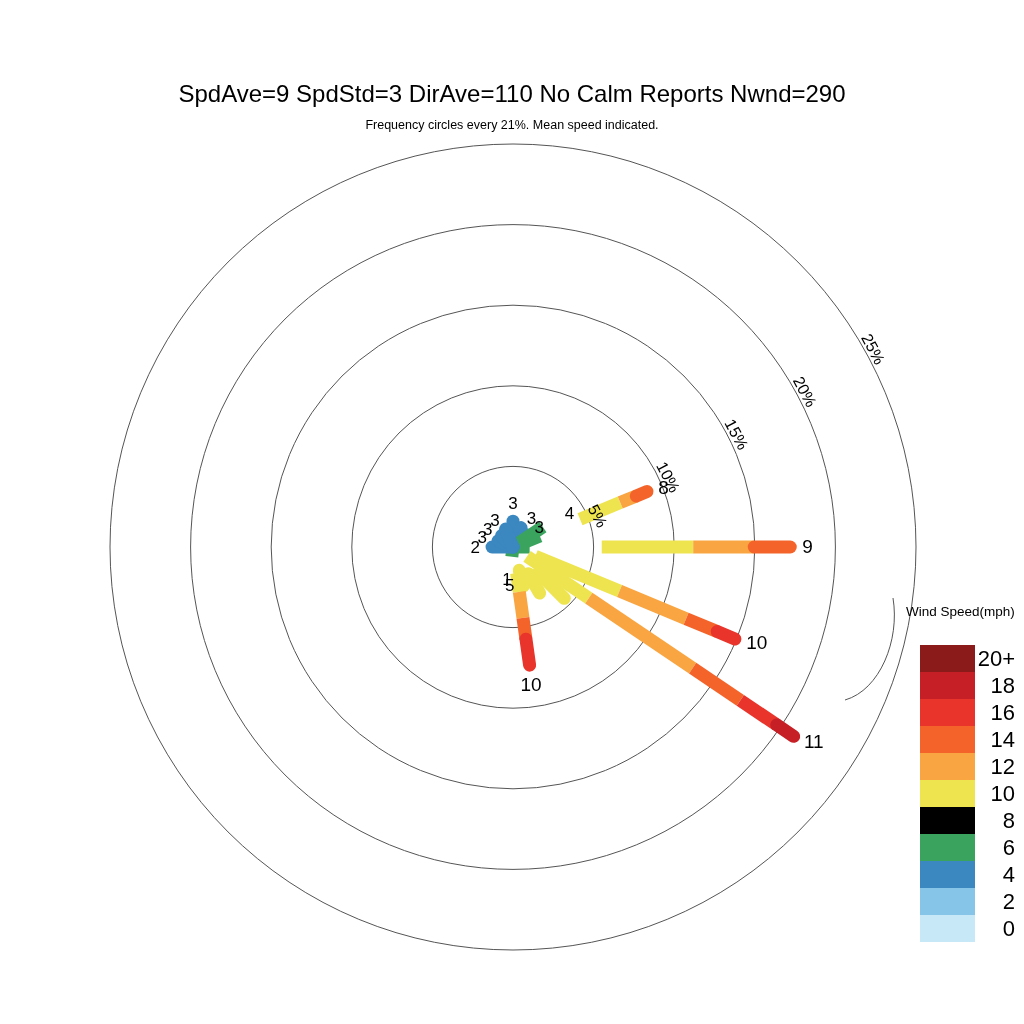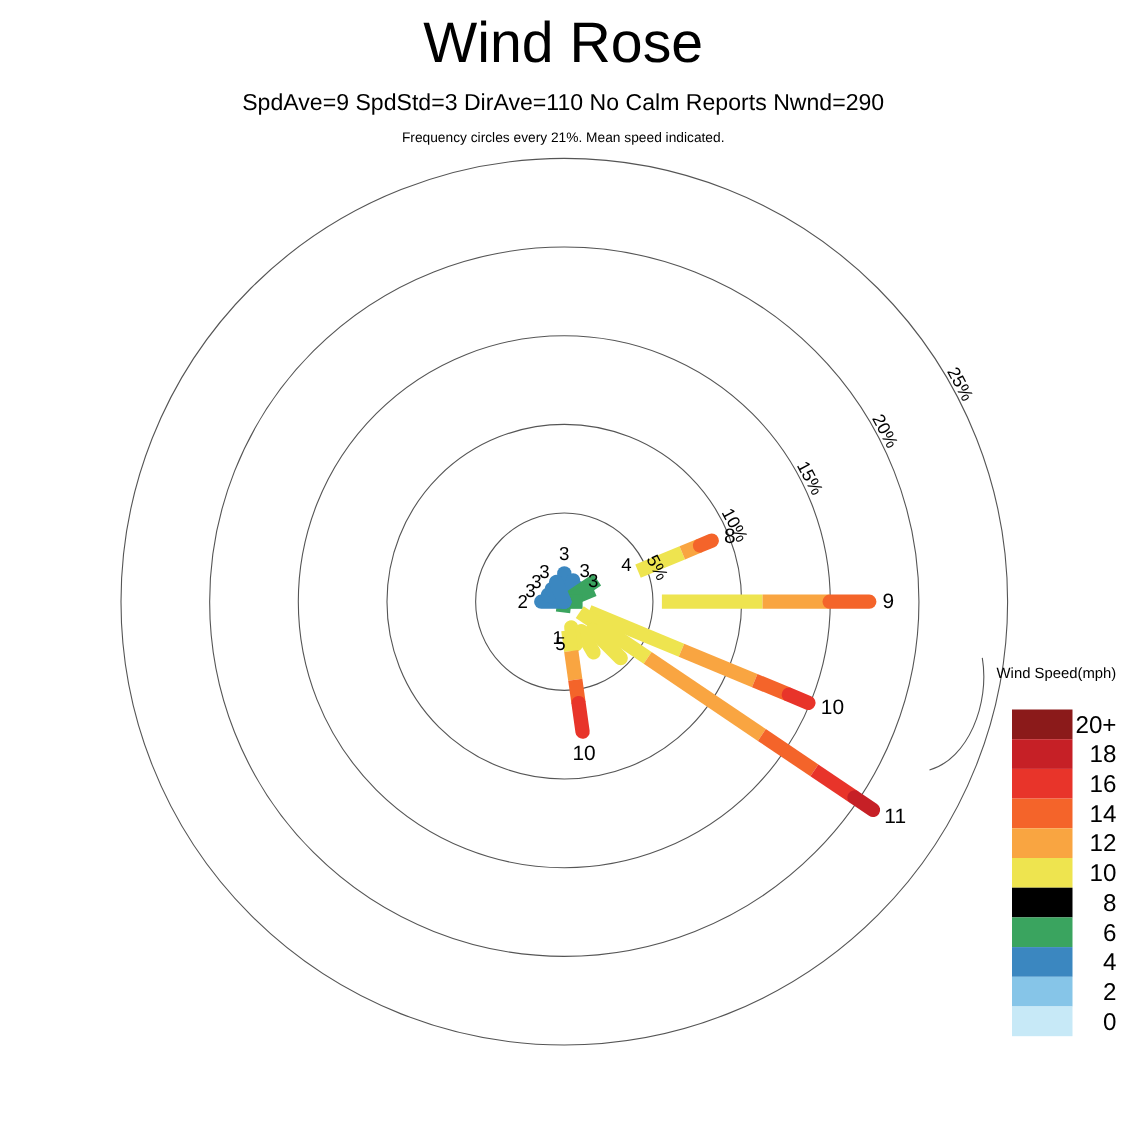--- a/index.html
+++ b/index.html
@@ -7,39 +7,38 @@
   body{
     width:1024px;height:1024px;
     background:#ffffff;
     font-family:"Liberation Sans", sans-serif;
     overflow:hidden;
     position:relative;
   }
   #root{position:absolute;inset:0;}
   .hdr{position:absolute;left:0;right:0;text-align:center;color:#000;}
   #chart-title{top:10px;font-size:52px;line-height:58px;letter-spacing:0px;}
-  #stats-line{top:82px;font-size:21px;line-height:24px;}
+  #stats-line{top:82px;font-size:24px;line-height:24px;}
   #note-line{top:118px;font-size:12.5px;line-height:15px;}
   svg{position:absolute;left:0;top:0;}
   text{font-family:"Liberation Sans", sans-serif;fill:#000;}
   .ring{fill:none;stroke:#555555;stroke-width:1;}
   .ringlabel{font-size:16px;}
   .petalnum{font-size:19px;}
   .petalnum-sm{font-size:17px;}
   .legend-title{font-size:13.5px;}
   .legend-label{font-size:22px;}
   .swatch{stroke:none;}
   .leader{fill:none;stroke:#555;stroke-width:1;}
 </style>
 </head>
 <body>
 
 <div id="root">
 
-  <div class="hdr" id="chart-title">Wind Rose</div>
   <div class="hdr" id="stats-line">SpdAve=9  SpdStd=3  DirAve=110   No Calm Reports  Nwnd=290</div>
   <div class="hdr" id="note-line">Frequency circles every 21%. Mean speed indicated.</div>
 
   <svg id="rose" width="1024" height="1024">
     <g id="rings">
         <circle cx="513" cy="547" r="80.60000000000001" class="ring"></circle>
         <circle cx="513" cy="547" r="161.20000000000002" class="ring"></circle>
         <circle cx="513" cy="547" r="241.8" class="ring"></circle>
         <circle cx="513" cy="547" r="322.40000000000003" class="ring"></circle>
         <circle cx="513" cy="547" r="403" class="ring"></circle>

